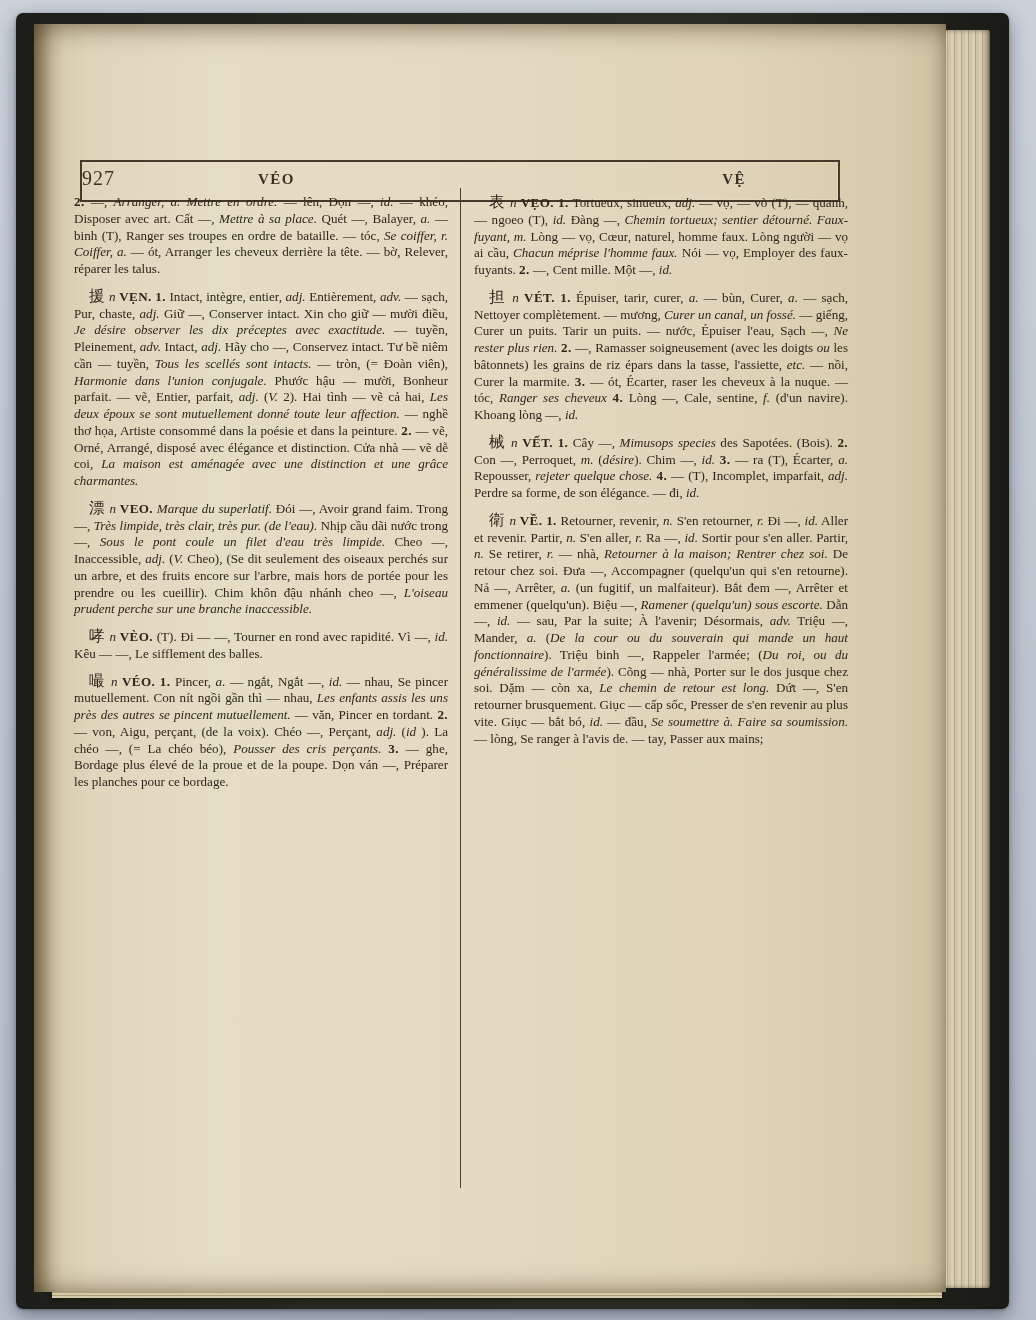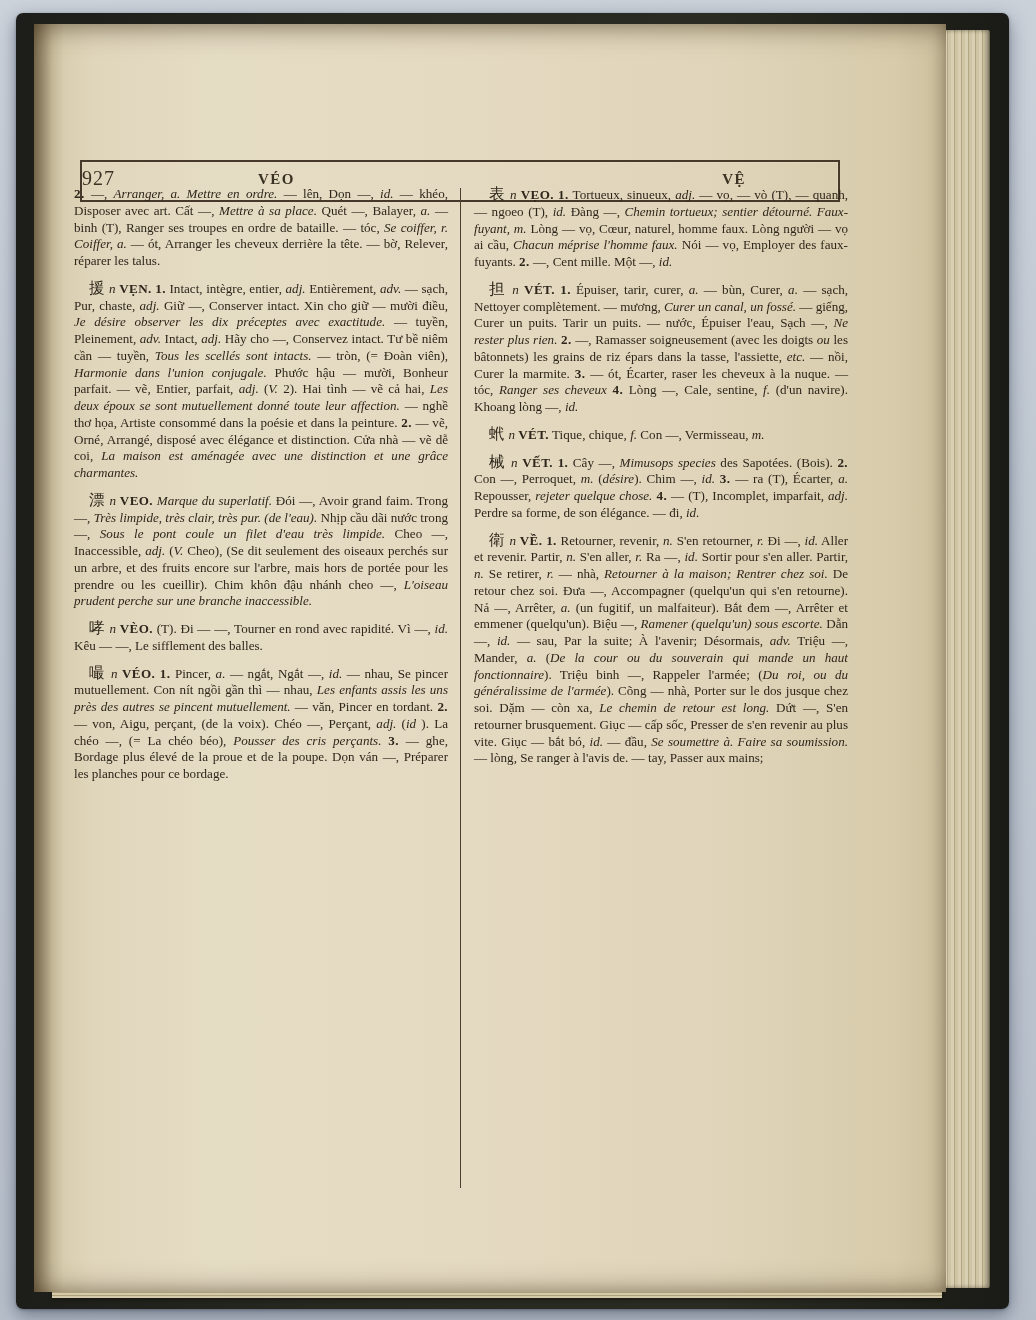--- a/index.html
+++ b/index.html
@@ -62,21 +62,21 @@
   .rh-left{left:176px}
   .rh-right{right:92px}
   .rh-center{
     position:absolute;left:0;right:0;top:5px;text-align:left;
     font-size:20px;font-weight:normal;letter-spacing:1px;
   }
 
   
   .columns{position:absolute;left:40px;top:162px;width:774px}
   .col{
-    position:absolute;top:0;width:374px;
+    position:absolute;top:8px;width:374px;
     font-size:13.1px;line-height:1.28;text-align:justify;
     color:#2e261b;
   }
   .col-left{left:0}
   .col-right{left:400px}
   .divider{
     position:absolute;left:386px;top:2px;width:1.3px;height:1000px;
     background:#4c4130;
   }
   p.entry{margin:0 0 10px 0;text-indent:15px}
@@ -107,19 +107,18 @@
           <p class="entry no-indent"><b>2.</b> —, <i>Arranger, a. Mettre en ordre.</i> — lên, Dọn —, <i>id.</i> — khéo, Disposer avec art. Cất —, <i>Mettre à sa place.</i> Quét —, Balayer, <i>a.</i> — binh (T), Ranger ses troupes en ordre de bataille. — tóc, <i>Se coiffer, r. Coiffer, a.</i> — ót, Arranger les cheveux derrière la tête. — bờ, Relever, réparer les talus.</p>
           <p class="entry"><span class="cjk">援 </span><i>n</i> <b>VẸN.</b> <b>1.</b> Intact, intègre, entier, <i>adj.</i> Entièrement, <i>adv.</i> — sạch, Pur, chaste, <i>adj.</i> Giữ —, Conserver intact. Xin cho giữ — mười điều, <i>Je désire observer les dix préceptes avec exactitude.</i> — tuyền, Pleinement, <i>adv.</i> Intact, <i>adj.</i> Hãy cho —, Conservez intact. Tư bề niêm cần — tuyền, <i>Tous les scellés sont intacts.</i> — tròn, (= Đoàn viên), <i>Harmonie dans l'union conjugale.</i> Phước hậu — mười, Bonheur parfait. — vẽ, Entier, parfait, <i>adj.</i> (<i>V.</i> 2). Hai tình — vẽ cả hai, <i>Les deux époux se sont mutuellement donné toute leur affection.</i> — nghề thơ họa, Artiste consommé dans la poésie et dans la peinture. <b>2.</b> — vẽ, Orné, Arrangé, disposé avec élégance et distinction. Cửa nhà — vẽ dễ coi, <i>La maison est aménagée avec une distinction et une grâce charmantes.</i></p>
           <p class="entry"><span class="cjk">漂 </span><i>n</i> <b>VEO.</b> <i>Marque du superlatif.</i> Đói —, Avoir grand faim. Trong —, <i>Très limpide, très clair, très pur. (de l'eau).</i> Nhịp cầu dãi nước trong —, <i>Sous le pont coule un filet d'eau très limpide.</i> Cheo —, Inaccessible, <i>adj.</i> (<i>V.</i> Cheo), (Se dit seulement des oiseaux perchés sur un arbre, et des fruits encore sur l'arbre, mais hors de portée pour les prendre ou les cueillir). Chim khôn đậu nhánh cheo —, <i>L'oiseau prudent perche sur une branche inaccessible.</i></p>
           <p class="entry"><span class="cjk">哮 </span><i>n</i> <b>VÈO.</b> (T). Đi — —, Tourner en rond avec rapidité. Vì —, <i>id.</i> Kêu — —, Le sifflement des balles.</p>
           <p class="entry"><span class="cjk">嘬 </span><i>n</i> <b>VÉO.</b> <b>1.</b> Pincer, <i>a.</i> — ngắt, Ngắt —, <i>id.</i> — nhau, Se pincer mutuellement. Con nít ngồi gần thì — nhau, <i>Les enfants assis les uns près des autres se pincent mutuellement.</i> — văn, Pincer en tordant. <b>2.</b> — von, Aigu, perçant, (de la voix). Chéo —, Perçant, <i>adj.</i> (<i>id</i> ). La chéo —, (= La chéo béo), <i>Pousser des cris perçants.</i> <b>3.</b> — ghe, Bordage plus élevé de la proue et de la poupe. Dọn ván —, Préparer les planches pour ce bordage.</p>
         </div>
       <div class="divider"></div>
       <div class="col col-right">
           <p class="entry"><span class="cjk">表 </span><i>n</i> <b>VẸO.</b> <b>1.</b> Tortueux, sinueux, <i>adj.</i> — vọ, — vò (T), — quanh, — ngoeo (T), <i>id.</i> Đàng —, <i>Chemin tortueux; sentier détourné. Faux-fuyant, m.</i> Lòng — vọ, Cœur, naturel, homme faux. Lòng người — vọ ai cầu, <i>Chacun méprise l'homme faux.</i> Nói — vọ, Employer des faux-fuyants. <b>2.</b> —, Cent mille. Một —, <i>id.</i></p>
           <p class="entry"><span class="cjk">担 </span><i>n</i> <b>VÉT.</b> <b>1.</b> Épuiser, tarir, curer, <i>a.</i> — bùn, Curer, <i>a.</i> — sạch, Nettoyer complètement. — mương, <i>Curer un canal, un fossé.</i> — giếng, Curer un puits. Tarir un puits. — nước, Épuiser l'eau, Sạch —, <i>Ne rester plus rien.</i> <b>2.</b> —, Ramasser soigneusement (avec les doigts <i>ou</i> les bâtonnets) les grains de riz épars dans la tasse, l'assiette, <i>etc.</i> — nồi, Curer la marmite. <b>3.</b> — ót, Écarter, raser les cheveux à la nuque. — tóc, <i>Ranger ses cheveux</i> <b>4.</b> Lòng —, Cale, sentine, <i>f.</i> (d'un navire). Khoang lòng —, <i>id.</i></p>
-          <p class="entry"><span class="cjk">蚮 </span><i>n</i> <b>VÉT.</b> Tique, chique, <i>f.</i> Con —, Vermisseau, <i>m.</i></p>
           <p class="entry"><span class="cjk">械 </span><i>n</i> <b>VẾT.</b> <b>1.</b> Cây —, <i>Mimusops species</i> des Sapotées. (Bois). <b>2.</b> Con —, Perroquet, <i>m.</i> (<i>désire</i>). Chim —, <i>id.</i> <b>3.</b> — ra (T), Écarter, <i>a.</i> Repousser, <i>rejeter quelque chose.</i> <b>4.</b> — (T), Incomplet, imparfait, <i>adj.</i> Perdre sa forme, de son élégance. — đi, <i>id.</i></p>
           <p class="entry"><span class="cjk">衛 </span><i>n</i> <b>VỀ.</b> <b>1.</b> Retourner, revenir, <i>n.</i> S'en retourner, <i>r.</i> Đi —, <i>id.</i> Aller et revenir. Partir, <i>n.</i> S'en aller, <i>r.</i> Ra —, <i>id.</i> Sortir pour s'en aller. Partir, <i>n.</i> Se retirer, <i>r.</i> — nhà, <i>Retourner à la maison; Rentrer chez soi.</i> De retour chez soi. Đưa —, Accompagner (quelqu'un qui s'en retourne). Nả —, Arrêter, <i>a.</i> (un fugitif, un malfaiteur). Bắt đem —, Arrêter et emmener (quelqu'un). Biệu —, <i>Ramener (quelqu'un) sous escorte.</i> Dẫn —, <i>id.</i> — sau, Par la suite; À l'avenir; Désormais, <i>adv.</i> Triệu —, Mander, <i>a.</i> (<i>De la cour ou du souverain qui mande un haut fonctionnaire</i>). Triệu binh —, Rappeler l'armée; (<i>Du roi, ou du généralissime de l'armée</i>). Cõng — nhà, Porter sur le dos jusque chez soi. Dặm — còn xa, <i>Le chemin de retour est long.</i> Dứt —, S'en retourner brusquement. Giục — cấp sốc, Presser de s'en revenir au plus vite. Giục — bắt bó, <i>id.</i> — đầu, <i>Se soumettre à. Faire sa soumission.</i> — lòng, Se ranger à l'avis de. — tay, Passer aux mains;</p>
         </div>
     </div>
   </div>
 </div>
 
 </body></html>

